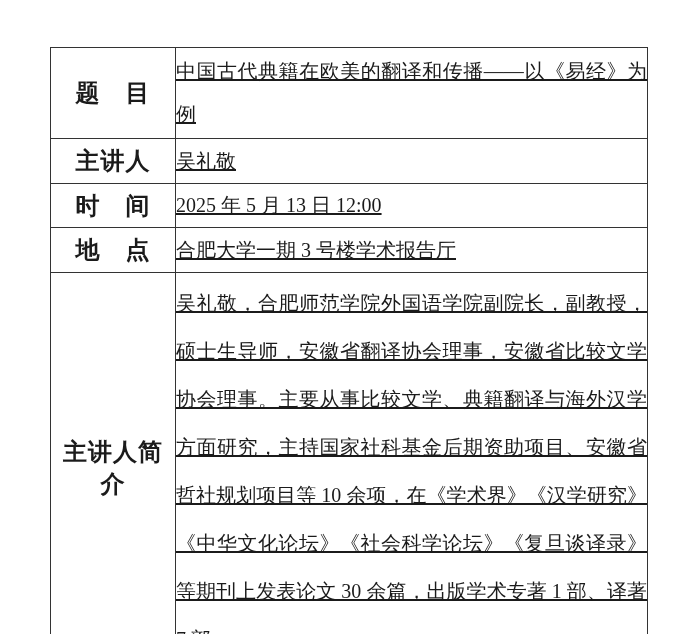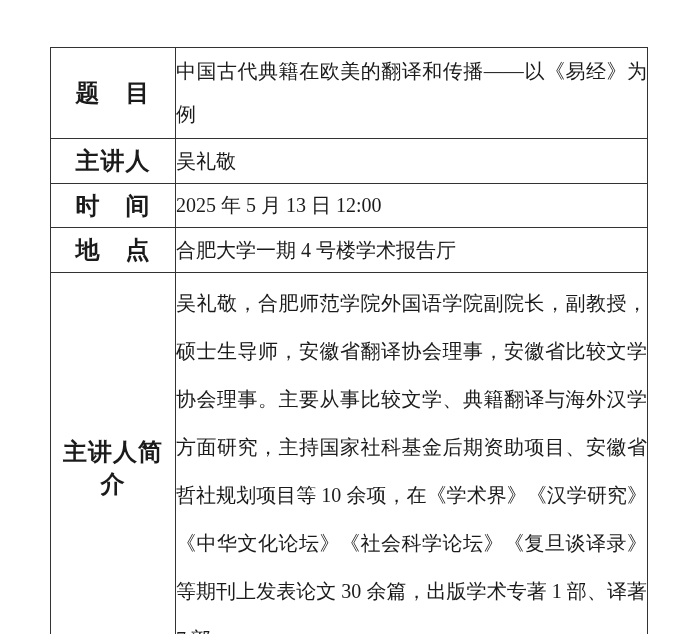--- a/index.html
+++ b/index.html
@@ -40,20 +40,21 @@
     font-family: "Liberation Sans", "DejaVu Sans", sans-serif;
     font-weight: 700;
     font-size: 24px;
     text-align: center;
     letter-spacing: 1px;
   }
   td.value-cell {
     font-size: 20px;
     text-align: left;
     padding: 0 12px 0 12px;
+    text-decoration: underline;
   }
   tr.row-title   { height: 91px; }
   tr.row-title td.value-cell {
     line-height: 43px;
     text-align: justify;
   }
   tr.row-speaker { height: 45px; padding-left: 32px; }
   tr.row-time    { height: 44px; }
   tr.row-place   { height: 45px; }
   tr.row-bio     { height: 271px; }
@@ -77,21 +78,21 @@
       <tr class="row-speaker">
         <th class="label-cell">主讲人</th>
         <td class="value-cell">吴礼敬</td>
       </tr>
       <tr class="row-time">
         <th class="label-cell">时　间</th>
         <td class="value-cell">2025 年 5 月 13 日 12:00</td>
       </tr>
       <tr class="row-place">
         <th class="label-cell">地　点</th>
-        <td class="value-cell">合肥大学一期 4 号楼学术报告厅</td>
+        <td class="value-cell">合肥大学一期 3 号楼学术报告厅</td>
       </tr>
       <tr class="row-bio">
         <th class="label-cell">主讲人简介</th>
         <td class="value-cell">吴礼敬，合肥师范学院外国语学院副院长，副教授，硕士生导师，安徽省翻译协会理事，安徽省比较文学协会理事。主要从事比较文学、典籍翻译与海外汉学方面研究，主持国家社科基金后期资助项目、安徽省哲社规划项目等 10 余项，在《学术界》《汉学研究》《中华文化论坛》《社会科学论坛》《复旦谈译录》等期刊上发表论文 30 余篇，出版学术专著 1 部、译著 7 部。</td>
       </tr>
     </tbody>
   </table>
 </div>
 
 </body></html>

